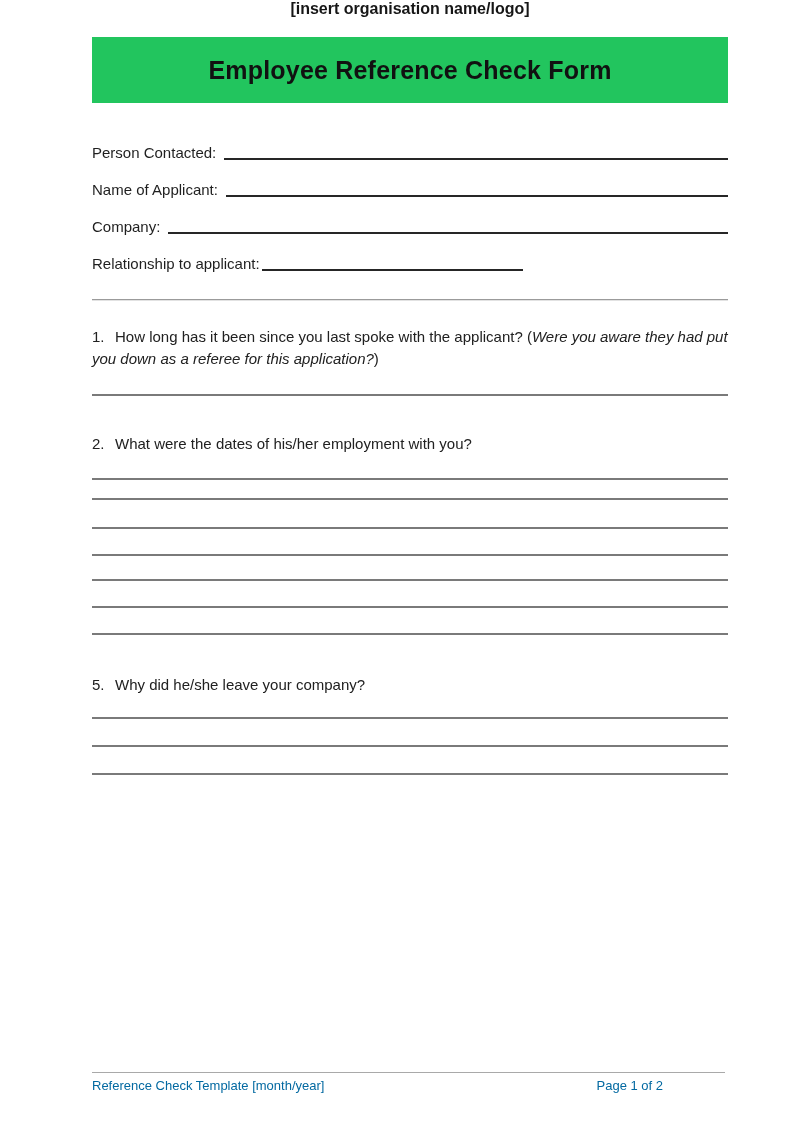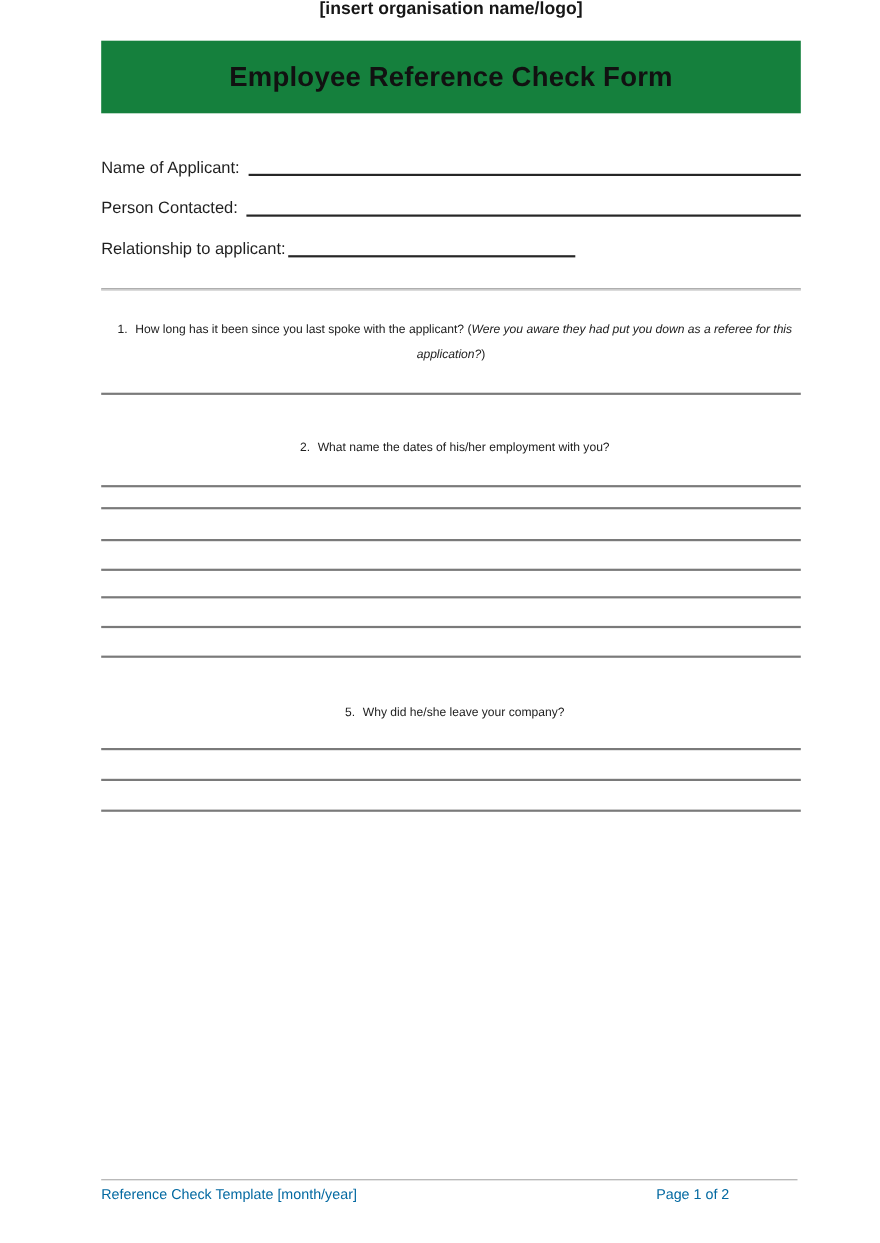--- a/index.html
+++ b/index.html
@@ -18,21 +18,21 @@
   .org-line {
     text-align: center;
     font-weight: bold;
     font-size: 16px;
     color: #161616;
   }
 
   .banner {
     margin-top: 19px;
     height: 66px;
-    background: #15803d;
+    background: #22c55e;
     display: flex;
     align-items: center;
     justify-content: center;
   }
   .banner-title {
     font-size: 25px;
     font-weight: bold;
     color: #111111;
     letter-spacing: 0.2px;
   }
@@ -55,21 +55,21 @@
   .phone-label { margin-left: 3px; }
   .phone-line { flex: none; width: 155px; margin-left: 10px; }
 
   .divider {
     margin-top: 26px;
     height: 2px;
     background: #9b9b9b;
     border-bottom: 1px solid #e2e2e2;
   }
 
-  .question { font-size: 11px; line-height: 22px; color: #212121; text-align: center; }
+  .question { font-size: 15px; line-height: 22px; color: #212121; }
   .q-num { display: inline-block; width: 23px; }
   .q-italic { font-style: italic; }
 
   .answer-line { height: 2px; background: #7a7a7a; }
 
   .qm-25 { margin-top: 25px; }
   .qm-29 { margin-top: 29px; }
   .qm-37 { margin-top: 37px; }
   .qm-39 { margin-top: 39px; }
   .al-18 { margin-top: 18px; }
@@ -103,42 +103,46 @@
   <div class="content">
 
     <div class="org-line">[insert organisation name/logo]</div>
 
     <div class="banner">
       <span class="banner-title">Employee Reference Check Form</span>
     </div>
 
     <div class="fields">
       <div class="field-row">
+        <span class="field-label">Person Contacted:</span>
+        <span class="write-line"></span>
+      </div>
+      <div class="field-row">
         <span class="field-label">Name of Applicant:</span>
         <span class="write-line"></span>
       </div>
       <div class="field-row">
-        <span class="field-label">Person Contacted:</span>
+        <span class="field-label">Company:</span>
         <span class="write-line"></span>
       </div>
       <div class="field-row">
         <span class="field-label">Relationship to applicant:</span>
         <span class="write-line fixed-261"></span>
       </div>
     </div>
 
     <div class="divider"></div>
 
     <div class="question qm-25">
       <span class="q-num">1.</span><span>How long has it been since you last spoke with the applicant? (</span><span class="q-italic">Were you aware they had put you down as a referee for this application?</span><span>)</span>
     </div>
     <div class="answer-line al-24"></div>
 
     <div class="question qm-37">
-      <span class="q-num">2.</span><span>What name the dates of his/her employment with you?</span>
+      <span class="q-num">2.</span><span>What were the dates of his/her employment with you?</span>
     </div>
     <div class="answer-line al-23"></div>
 
     <div class="answer-line al-18"></div>
     <div class="answer-line al-27"></div>
     <div class="answer-line al-25"></div>
 
     <div class="answer-line al-23"></div>
     <div class="answer-line al-25"></div>
     <div class="answer-line al-25"></div>

